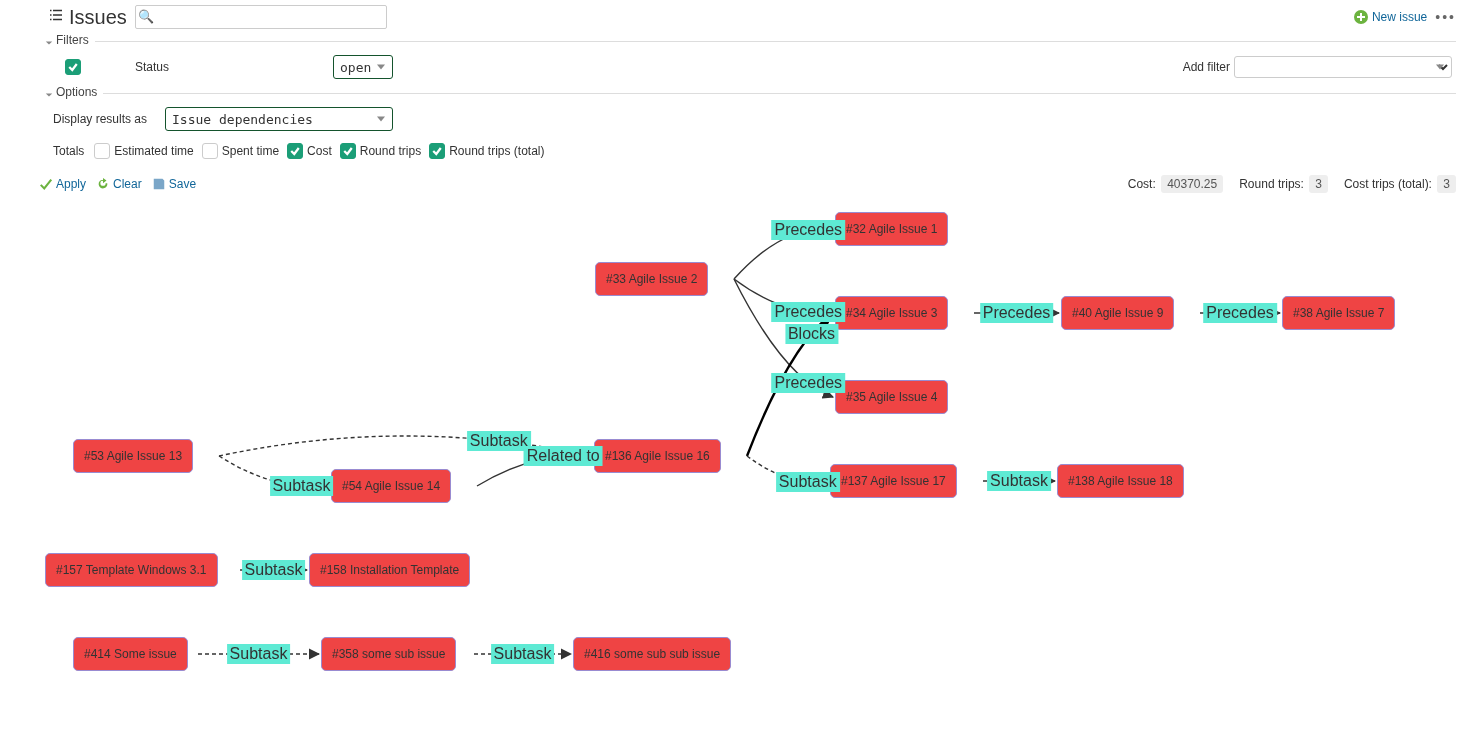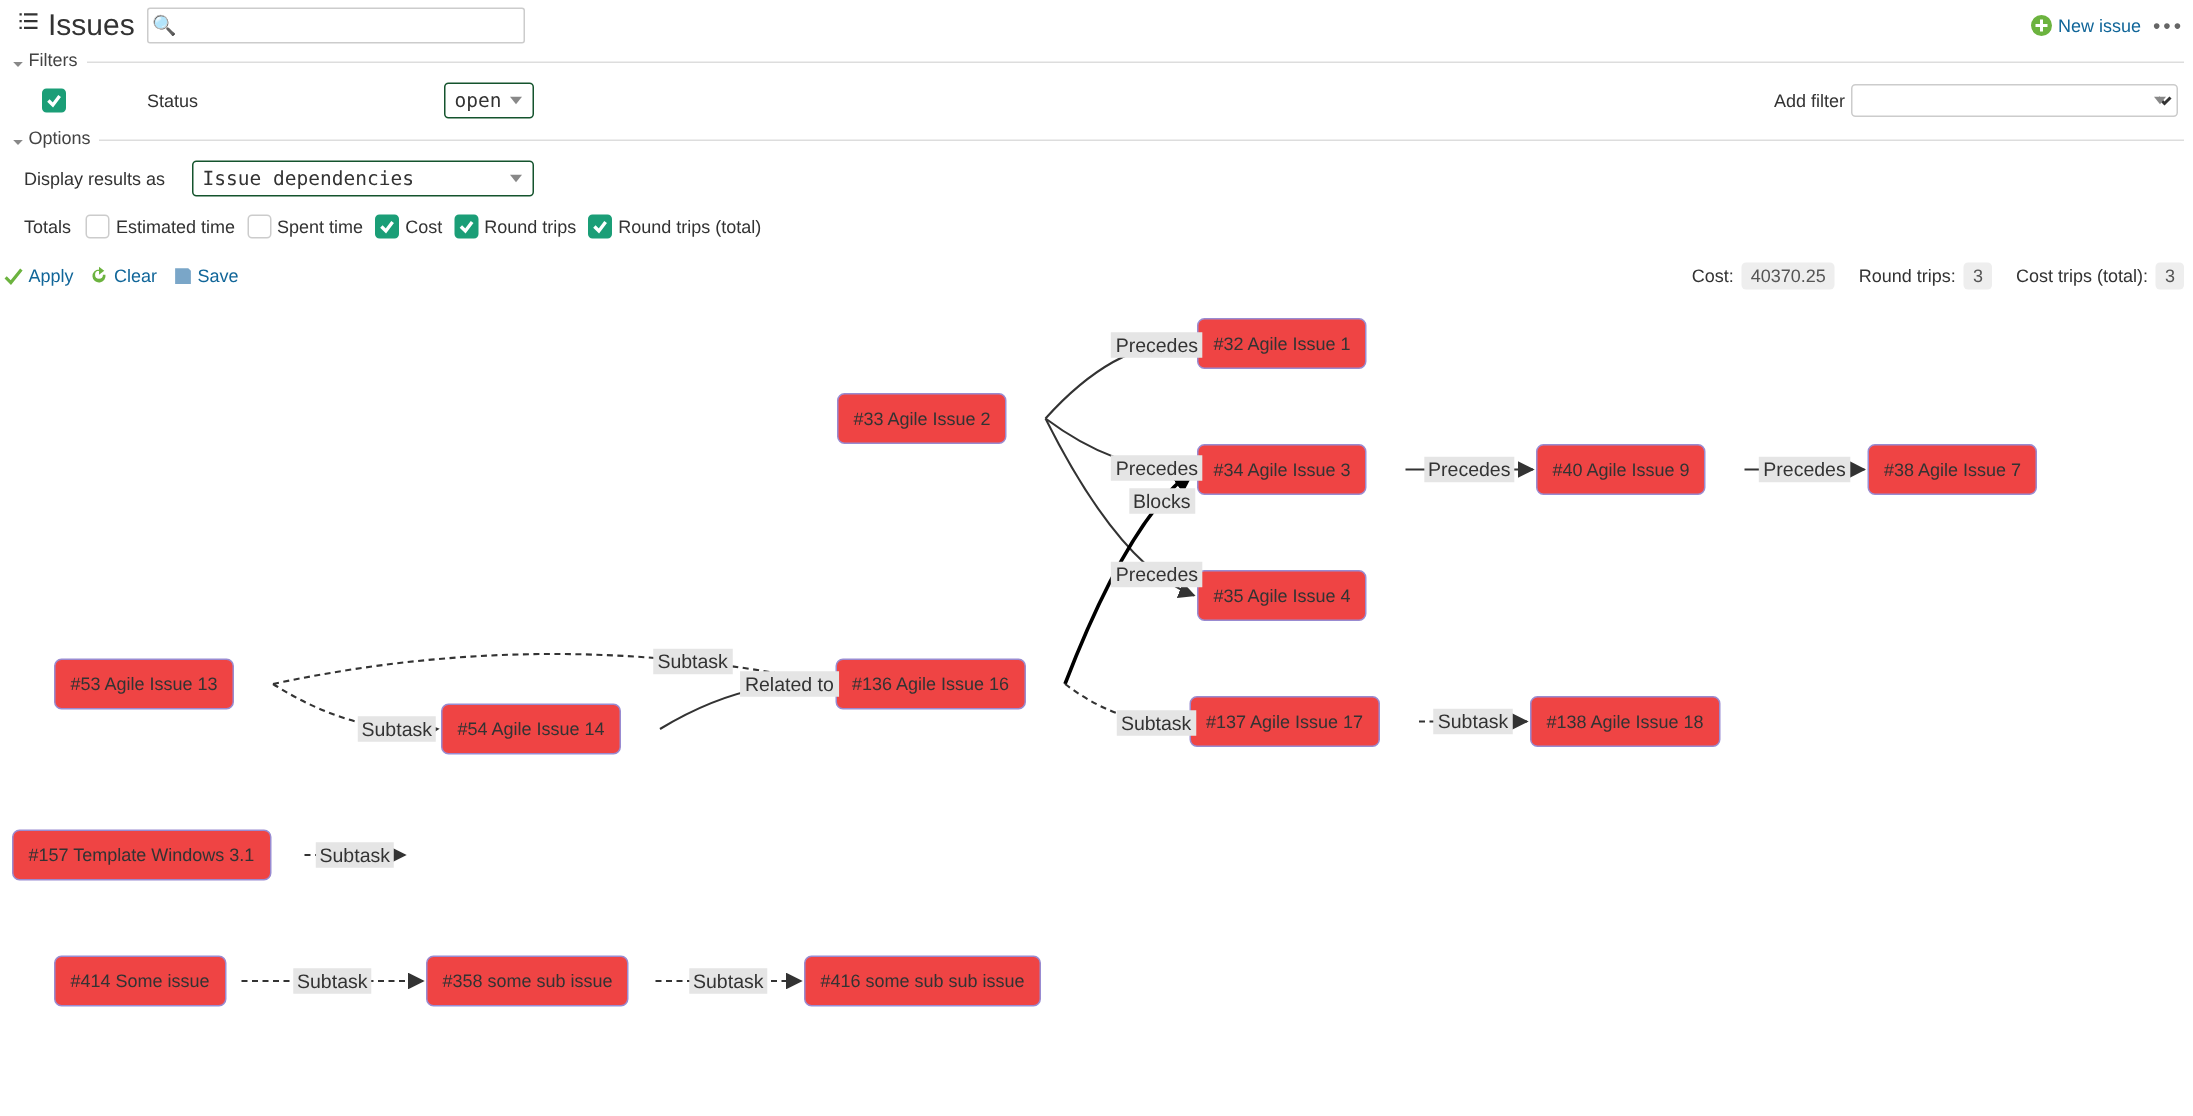--- a/index.html
+++ b/index.html
@@ -3,21 +3,21 @@
 <meta charset="utf-8">
 <style>
   * { box-sizing: border-box; }
   body {
     margin: 0;
     font-family: Verdana, Geneva, sans-serif;
     font-size: 12px;
     color: #333;
     background: #fff;
   }
-  .page { position: relative; width: 1462px; height: 744px; }
+  .page { position: relative; width: 1462px; height: 744px; padding-left: 37px; }
   .top-bar { display:flex; align-items:center; padding:5px 6px 8px 6px; }
   .top-bar h2 {
     font-size: 20px; font-weight: 500; margin:0 8px 0 4px;
     display:flex; align-items:center; gap:4px;
   }
   .list-icon svg { width:18px; height:18px; }
   .search-wrap { position:relative; }
   .search-wrap input {
     width: 252px; height:24px; border:1px solid #ccc; border-radius:2px;
     padding-left:24px; font-size:12px;
@@ -79,21 +79,21 @@
   
   .diagram { position:relative; width:100%; height:500px; margin-top:10px; }
   .diagram svg.edges { position:absolute; left:0; top:0; pointer-events:none; }
   .node {
     position:absolute; background:#ef4444; border:1px solid #998bd1;
     border-radius:5px; padding:9px 10px; font-size:12px; color:#333;
     white-space:nowrap; cursor:pointer;
     transform:translate(0,-50%);
   }
   .edge-label {
-    position:absolute; font-size:13px; color:#333; background:#e5e5e5;
+    position:absolute; font-size:16px; color:#333; background:#5eead4;
     padding:1px 3px; transform:translate(-50%,-50%); white-space:nowrap;
   }
 </style>
 </head>
 <body>
 <div class="page">
 
 <div class="top-bar">
   <h2>
     <span class="list-icon">
@@ -269,20 +269,21 @@
       <div class="node" style="left: 798px; top: 112px;">#34 Agile Issue 3</div>
       <div class="node" style="left: 798px; top: 196px;">#35 Agile Issue 4</div>
       <div class="node" style="left: 1024px; top: 112px;">#40 Agile Issue 9</div>
       <div class="node" style="left: 1245px; top: 112px;">#38 Agile Issue 7</div>
       <div class="node" style="left: 36px; top: 255px;">#53 Agile Issue 13</div>
       <div class="node" style="left: 294px; top: 285px;">#54 Agile Issue 14</div>
       <div class="node" style="left: 557px; top: 255px;">#136 Agile Issue 16</div>
       <div class="node" style="left: 793px; top: 280px;">#137 Agile Issue 17</div>
       <div class="node" style="left: 1020px; top: 280px;">#138 Agile Issue 18</div>
       <div class="node" style="left: 8px; top: 369px;">#157 Template Windows 3.1</div>
+      <div class="node" style="left: 272px; top: 369px;">#158 Installation Template</div>
       <div class="node" style="left: 36px; top: 453px;">#414 Some issue</div>
       <div class="node" style="left: 284px; top: 453px;">#358 some sub issue</div>
       <div class="node" style="left: 536px; top: 453px;">#416 some sub sub issue</div>
       <div class="edge-label" style="left: 771.25px; top: 29.25px;">Precedes</div>
       <div class="edge-label" style="left: 771.25px; top: 111px;">Precedes</div>
       <div class="edge-label" style="left: 771.25px; top: 181.5px;">Precedes</div>
       <div class="edge-label" style="left: 979.5px; top: 112px;">Precedes</div>
       <div class="edge-label" style="left: 1203px; top: 112px;">Precedes</div>
       <div class="edge-label" style="left: 774.5px; top: 132.75px;">Blocks</div>
       <div class="edge-label" style="left: 461.75px; top: 240px;">Subtask</div>

